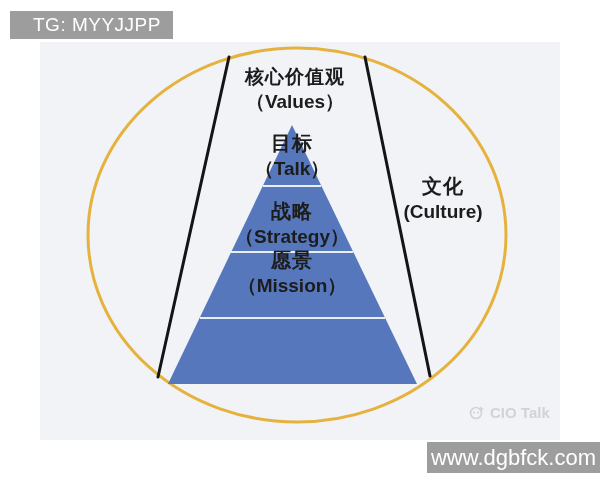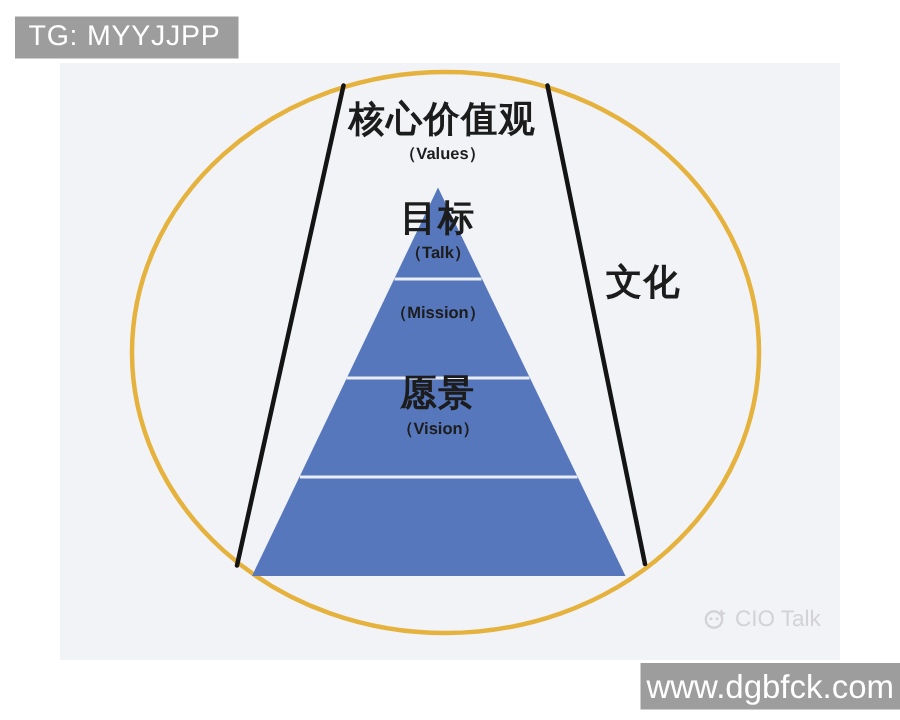--- a/index.html
+++ b/index.html
@@ -23,67 +23,67 @@
     width: 600px; height: 480px;
   }
   .label {
     position: absolute;
     text-align: center;
     color: #1c1c1c;
     line-height: 1.15;
   }
   .label .zh {
     display: block;
-    font-size: 24px;
+    font-size: 20px;
     font-weight: 600;
     letter-spacing: 1px;
   }
   .label .en {
     display: block;
-    font-size: 11px;
+    font-size: 19px;
     font-weight: 600;
     margin-top: 3px;
   }
   .label-values { left: 180px; top: 66px; width: 230px; }
-  .label-values .zh { font-size: 24px; }
+  .label-values .zh { font-size: 19px; }
   .label-goal     { left: 182px; top: 132px; width: 220px; }
   .label-strategy { left: 182px; top: 200px; width: 220px; }
   .label-vision   { left: 182px; top: 249px; width: 220px; }
   .label-mission  { left: 182px; top: 329px; width: 220px; }
-  .label-culture  { left: 349px; top: 175px; width: 160px; }
+  .label-culture  { left: 363px; top: 175px; width: 160px; }
   .watermark-badge {
     position: absolute;
     background: #9d9d9d;
     color: #ffffff;
     display: flex;
     align-items: center;
     justify-content: center;
     white-space: nowrap;
   }
   .wm-top {
     left: 10px; top: 11px;
     width: 140px; height: 28px;
     font-size: 19px;
     justify-content: flex-start;
-    padding-left: 9px;
+    padding-left: 23px;
     letter-spacing: 0.5px;
   }
   .wm-bottom {
     left: 427px; top: 442px;
     width: 173px; height: 31px;
     font-size: 22px;
   }
   .brand {
     position: absolute;
     left: 468px; top: 404px;
     display: flex;
     gap: 5px;
     color: #d3d3d6;
     font-size: 15px;
-    font-weight: 400;
+    font-weight: 700;
   }
   .brand .logo { display: inline-flex; }
 </style>
 </head>
 <body>
 
 <div class="stage">
 
   <div class="panel"></div>
 
@@ -101,31 +101,33 @@
     <span class="zh">核心价值观</span>
     <span class="en">（Values）</span>
   </div>
 
   <div class="label label-goal">
     <span class="zh">目标</span>
     <span class="en">（Talk）</span>
   </div>
 
   <div class="label label-strategy">
-    <span class="en">（Mission）</span>
+    <span class="zh">战略</span>
+    <span class="en">（Strategy）</span>
   </div>
 
   <div class="label label-vision">
     <span class="zh">愿景</span>
-    <span class="en">（Vision）</span>
+    <span class="en">（Mission）</span>
   </div>
 
 
   <div class="label label-culture">
     <span class="zh">文化</span>
+    <span class="en">(Culture)</span>
   </div>
 
   <div class="watermark-badge wm-top">TG: MYYJJPP</div>
 
   <div class="brand">
     <span class="logo">
       <svg width="17" height="17" viewBox="0 0 17 17">
         <circle cx="8" cy="9" r="5.5" fill="none" stroke="#d3d3d6" stroke-width="1.6"></circle>
         <circle cx="6" cy="8.5" r="1" fill="#d3d3d6"></circle>
         <circle cx="10" cy="8.5" r="1" fill="#d3d3d6"></circle>

